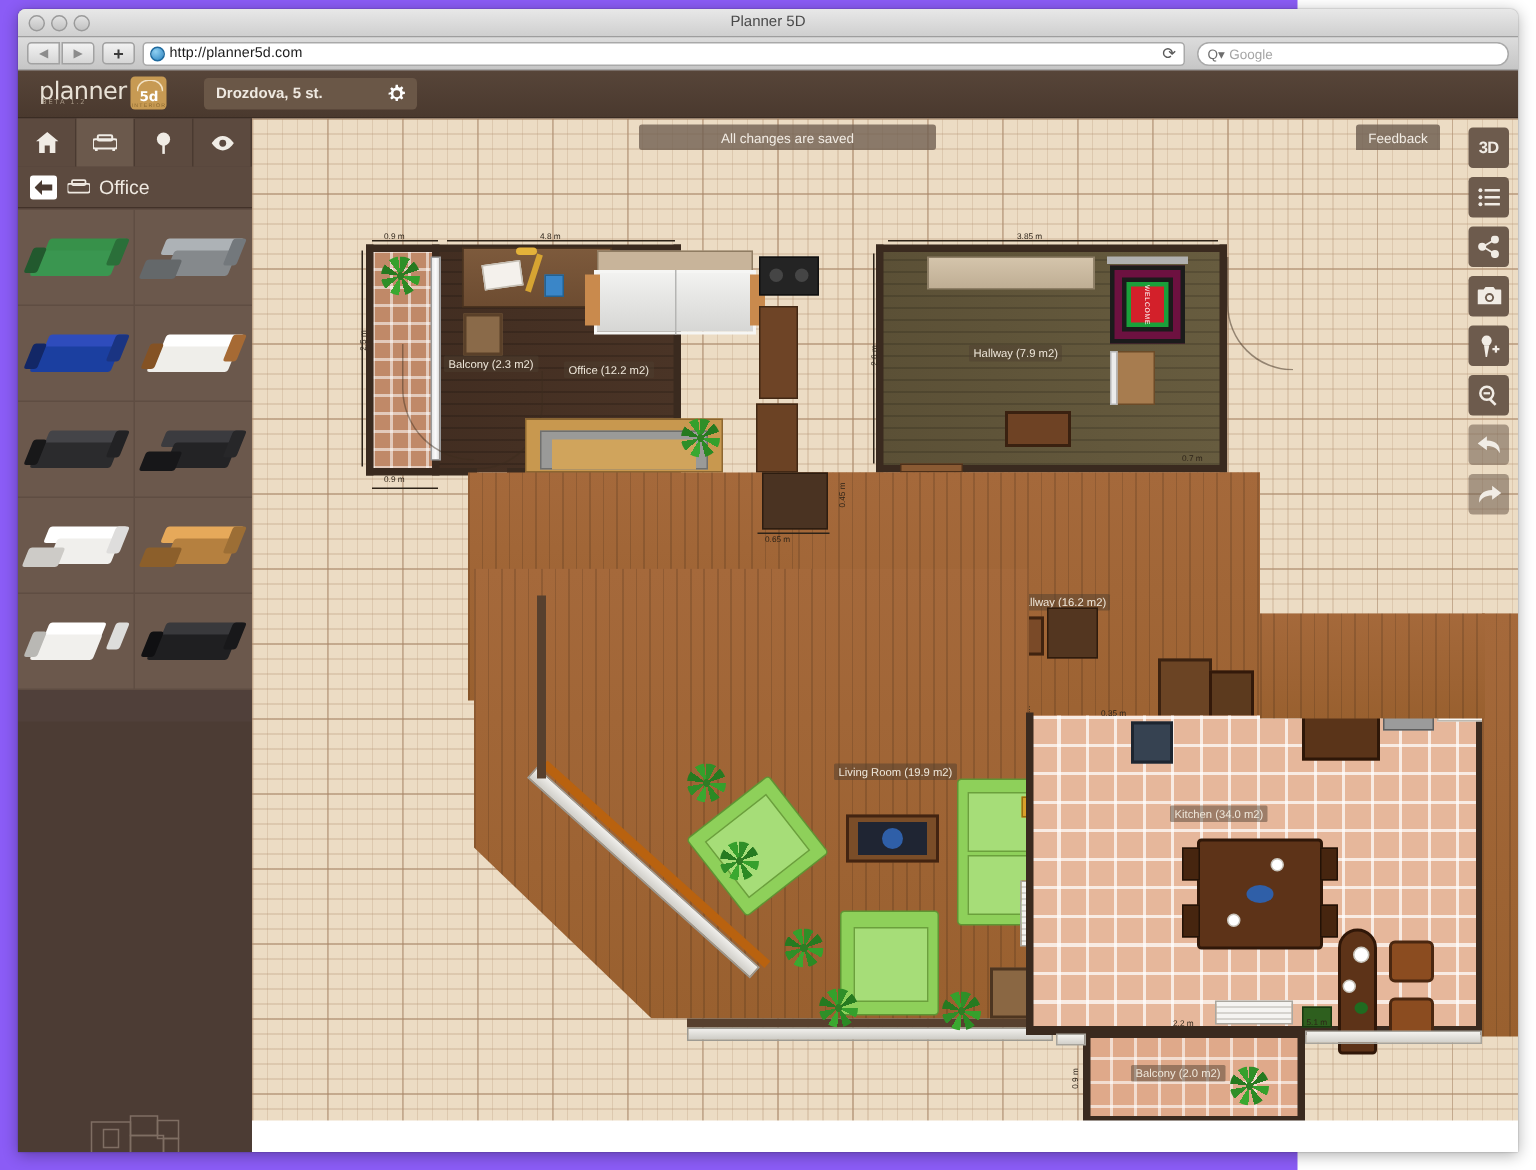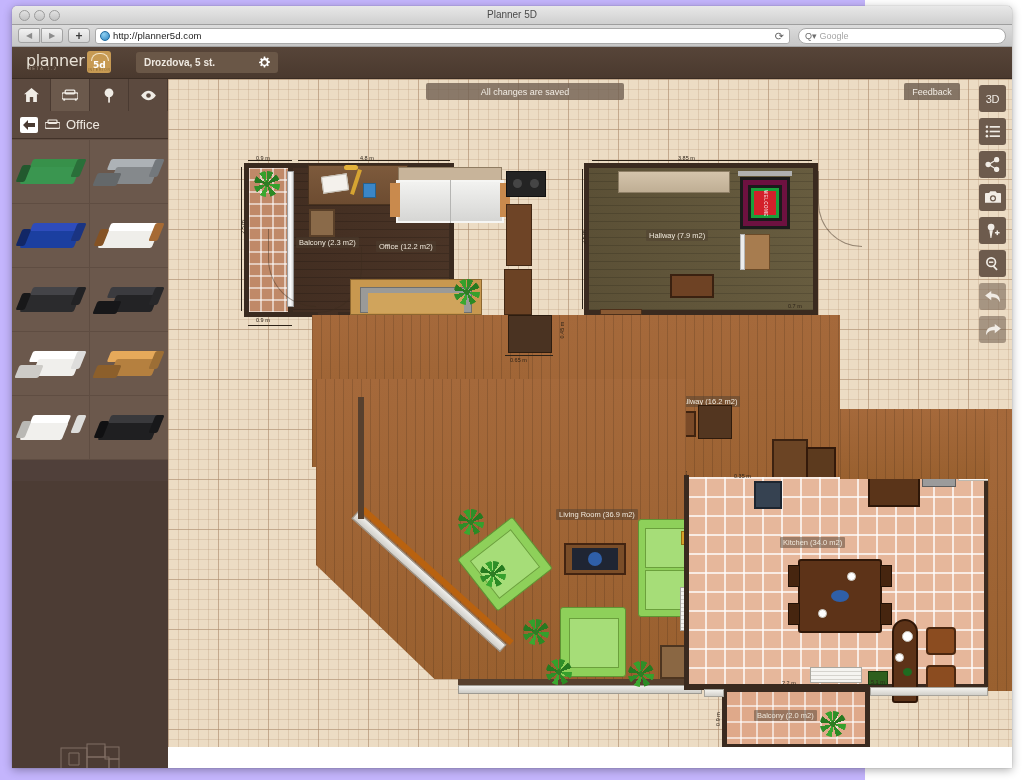--- a/index.html
+++ b/index.html
@@ -7,21 +7,21 @@
   html, body {
     width:1024px; height:780px;
     background:#ffffff;
     font-family:"Liberation Sans", sans-serif;
     overflow:hidden;
   }
 
   
   #desktop{
     position:relative; width:865px; height:780px;
-    background:#c4b5fd;
+    background:#8b5cf6;
   }
 
   
   #browser{
     position:absolute; left:12px; top:6px;
     width:1000px; height:762px;
     background:#d9d9d9;
     border-radius:5px 5px 0 0;
     box-shadow:0 2px 10px rgba(0,0,0,.32), 0 0 1px rgba(0,0,0,.45);
     overflow:hidden;
@@ -281,21 +281,21 @@
 
   
   #rail{
     position:absolute; right:6px; top:6px; display:flex; flex-direction:column; gap:6px;
   }
   .rail-btn{
     width:27px; height:27px; background:#6d5b4d; border-radius:3px;
     display:flex; align-items:center; justify-content:center;
     color:#f1ece5;
   }
-  .rail-btn.lbl{ font-size:11px; font-weight:normal; letter-spacing:-.3px;}
+  .rail-btn.lbl{ font-size:11px; font-weight:bold; letter-spacing:-.3px;}
   .rail-btn.faded{ background:rgba(109,91,77,.55); }
 
   
   #plan{ position:absolute; left:0; top:0; right:0; bottom:0; }
   .room{ position:absolute; }
   .rlabel{
     position:absolute; font-size:7.5px; color:#efe7da;
     background:rgba(78,62,48,.48); padding:1px 3px; white-space:nowrap;
     border-radius:1px;
   }
@@ -739,21 +739,21 @@
           <div class="obj" style="left:604px;top:360px;width:36px;height:58px;background:#6b4424;border:2px solid #3c2210;"></div>
           <div class="obj" style="left:638px;top:368px;width:30px;height:56px;background:#5c3a1e;border:2px solid #33190a;"></div>
 
           <div class="obj" style="left:458px;top:388px;width:48px;height:10px;background:linear-gradient(#f5f3ef,#d8d5cf);border:1px solid #a9a49a;"></div>
           <div class="dim" style="left:463px;top:380px;">0.8 m</div>
           <div class="dim" style="left:509px;top:397px;transform:rotate(-90deg);">0.35 m</div>
 
           <div class="room fl-wood" style="left:148px;top:300px;width:370px;height:300px;
                clip-path:polygon(0 0,100% 0,100% 100%,32% 100%,0 62%);"></div>
 
-          <div class="rlabel" style="left:388px;top:430px;">Living Room (36.9 m2)</div>
+          <div class="rlabel" style="left:388px;top:430px;">Living Room (19.9 m2)</div>
 
           <div class="obj" style="left:190px;top:432px;width:200px;height:10px;
                background:linear-gradient(#f0efec,#cfcdc7);border:1px solid #9d9a92;
                transform:rotate(42deg);transform-origin:left top;"></div>
           <div class="obj" style="left:197px;top:428px;width:200px;height:6px;background:#b9620f;
                transform:rotate(42deg);transform-origin:left top;"></div>
           <div class="wallo" style="left:290px;top:600px;width:244px;height:6px;"></div>
           <div class="obj" style="left:290px;top:606px;width:244px;height:9px;background:linear-gradient(#f0efec,#cdcbc5);border:1px solid #9d9a92;"></div>
           <div class="wallo" style="left:190px;top:318px;width:6px;height:122px;"></div>
 

